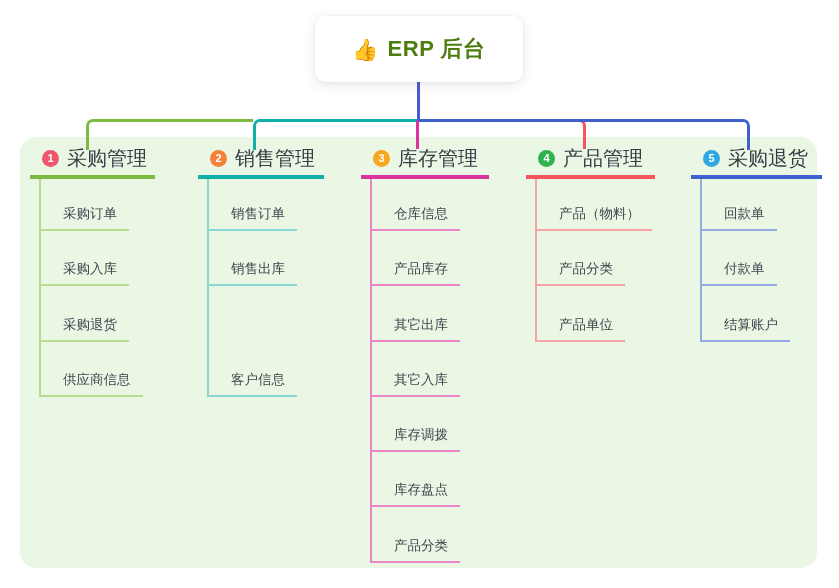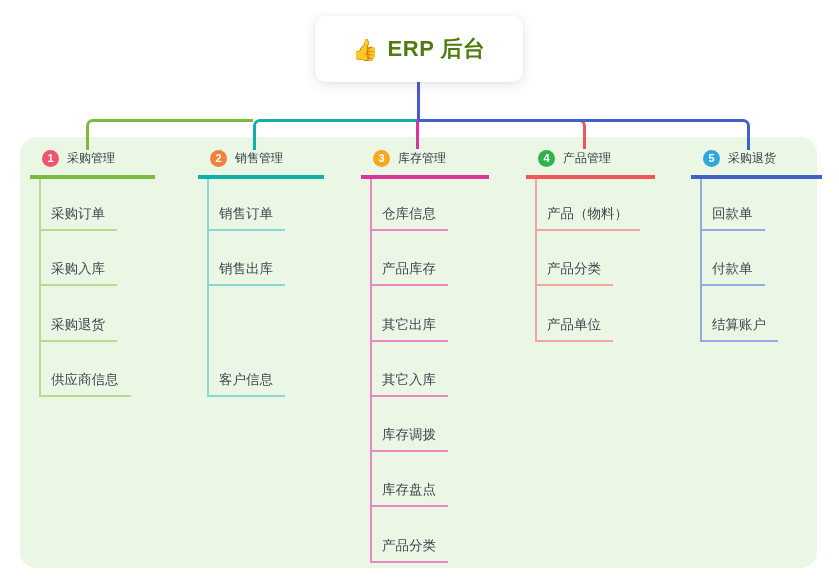--- a/index.html
+++ b/index.html
@@ -40,28 +40,28 @@
   .col.c4{left:691px;width:119px;}
   .branch-title{
     position:absolute;left:0;top:0;width:100%;height:34px;box-sizing:content-box;
     border-bottom:4px solid var(--c);
     display:flex;align-items:center;gap:8px;padding-left:12px;
   }
   .badge{
     width:17px;height:17px;border-radius:50%;background:var(--cb);flex:0 0 17px;
     color:#ffffff;font-size:11px;font-weight:600;line-height:17px;text-align:center;
   }
-  .branch-label{font-size:12px;font-weight:500;color:#353c44;white-space:nowrap;}
+  .branch-label{font-size:20px;font-weight:500;color:#353c44;white-space:nowrap;}
   .vline{position:absolute;left:9px;top:38px;width:2px;background:var(--cl);}
   .c0 .vline,.c1 .vline{height:217px;}
   .c2 .vline{height:382px;}
   .c3 .vline,.c4 .vline{height:161px;}
   .item{
     position:absolute;left:9px;height:25px;line-height:20px;
-    padding:0 12px 0 12px;border-bottom:2px solid var(--cl);
+    padding:0 12px 0 24px;border-bottom:2px solid var(--cl);
     font-size:13.5px;color:#3f464e;white-space:nowrap;box-sizing:content-box;
   }
 </style>
 </head>
 <body>
 
 <div class="stage" style="--stem: #4c58d2;">
 
   <div class="panel" style="background: rgb(235, 247, 229);"></div>
 

